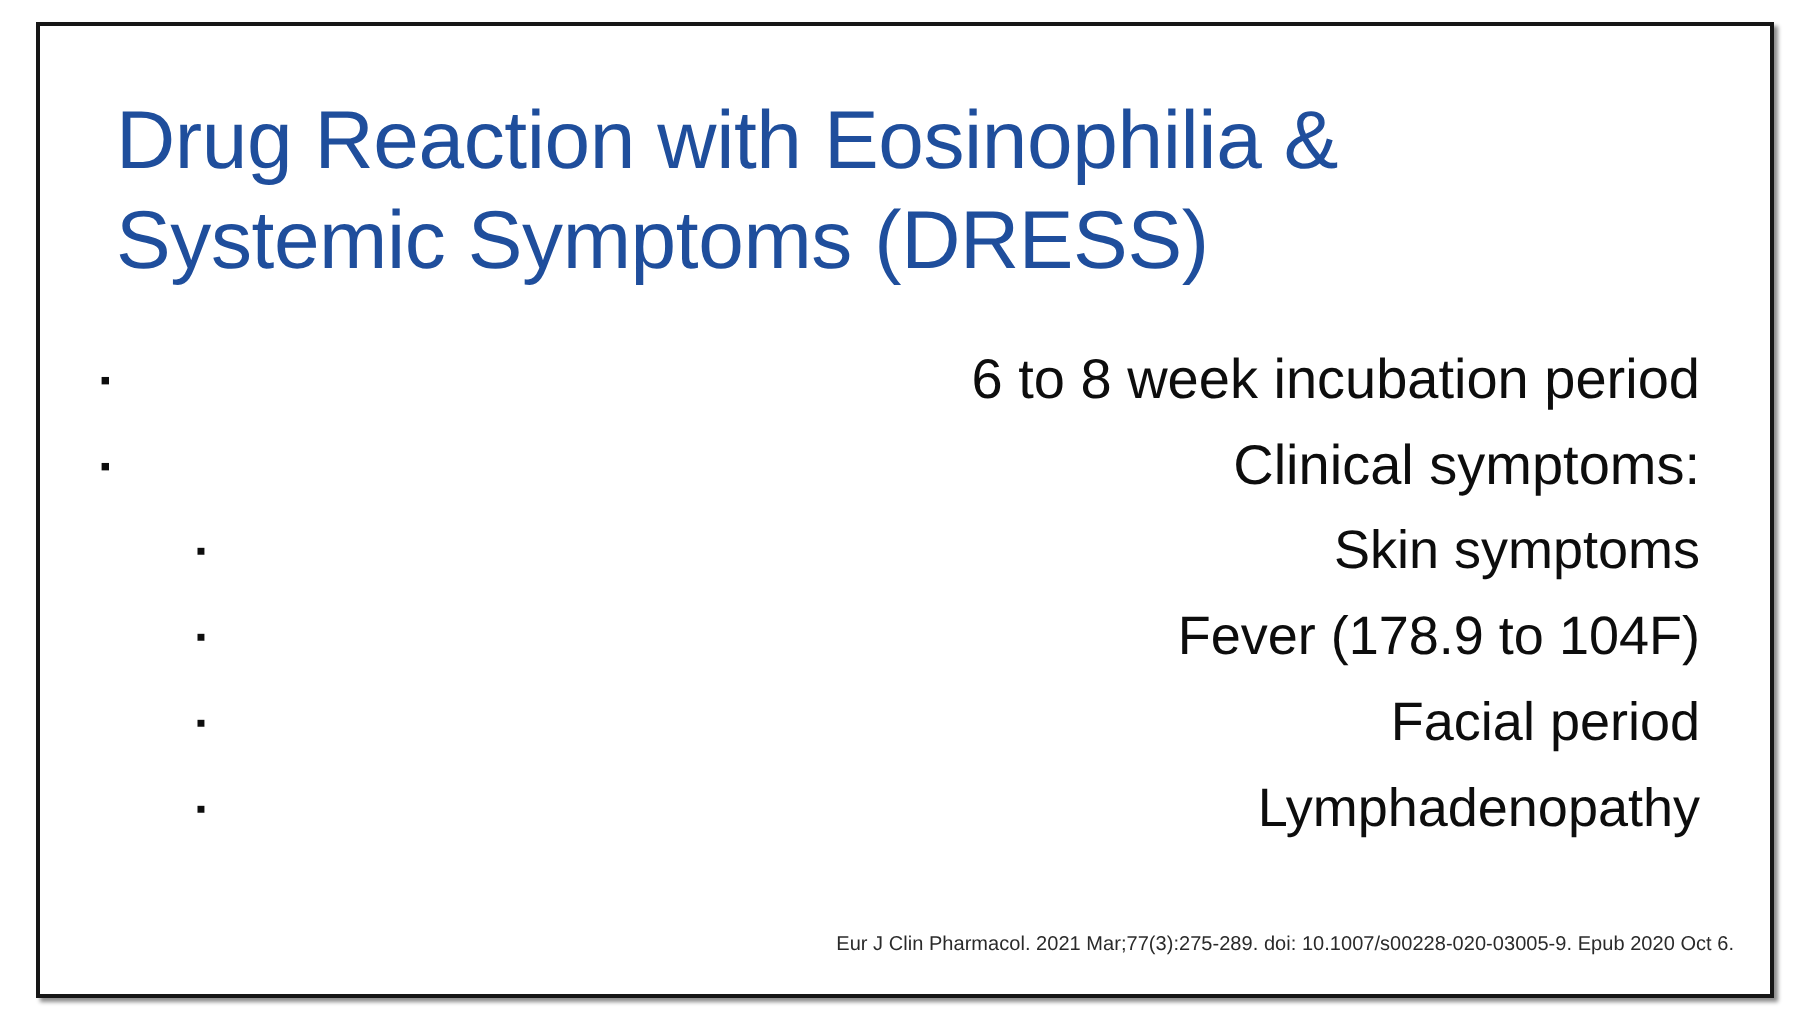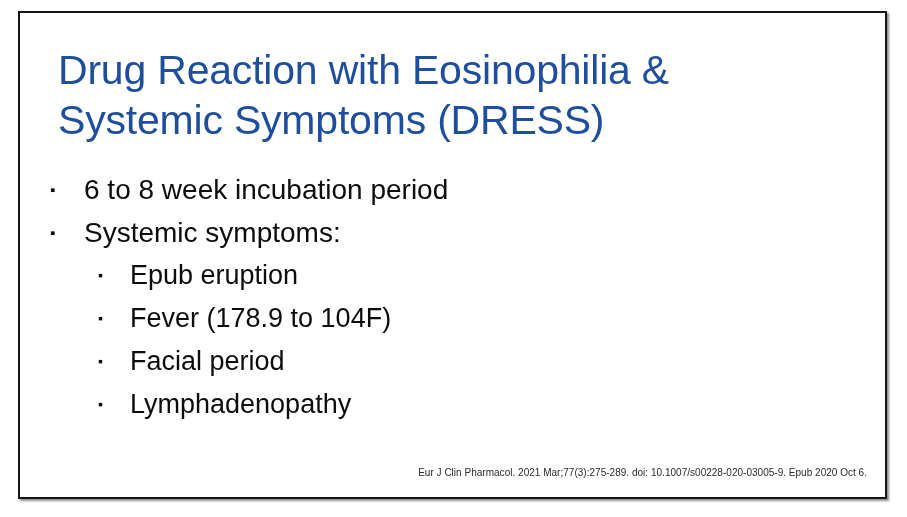--- a/index.html
+++ b/index.html
@@ -88,20 +88,21 @@
 
   .level-2 > .bullet-marker {
     font-size: 14px;
     width: 32px;
     transform: translateY(-4px);
   }
 
   .bullet-text {
     flex: 1 1 auto;
     white-space: nowrap;
+    text-align: right;
   }
 
   
   #citation {
     position: absolute;
     right: 18px;
     bottom: 18px;
     font-size: 10px;
     line-height: 12px;
     color: #2a2a2a;
@@ -121,26 +122,26 @@
 
     <div id="bullet-list">
 
       <div class="bullet-row level-1">
         <span class="bullet-marker">▪</span>
         <span class="bullet-text">6 to 8 week incubation period</span>
       </div>
 
       <div class="bullet-row level-1">
         <span class="bullet-marker">▪</span>
-        <span class="bullet-text">Systemic symptoms:</span>
+        <span class="bullet-text">Clinical symptoms:</span>
       </div>
 
       <div class="bullet-row level-2">
         <span class="bullet-marker">▪</span>
-        <span class="bullet-text">Epub eruption</span>
+        <span class="bullet-text">Skin symptoms</span>
       </div>
 
       <div class="bullet-row level-2">
         <span class="bullet-marker">▪</span>
         <span class="bullet-text">Fever (178.9 to 104F)</span>
       </div>
 
       <div class="bullet-row level-2">
         <span class="bullet-marker">▪</span>
         <span class="bullet-text">Facial period</span>

